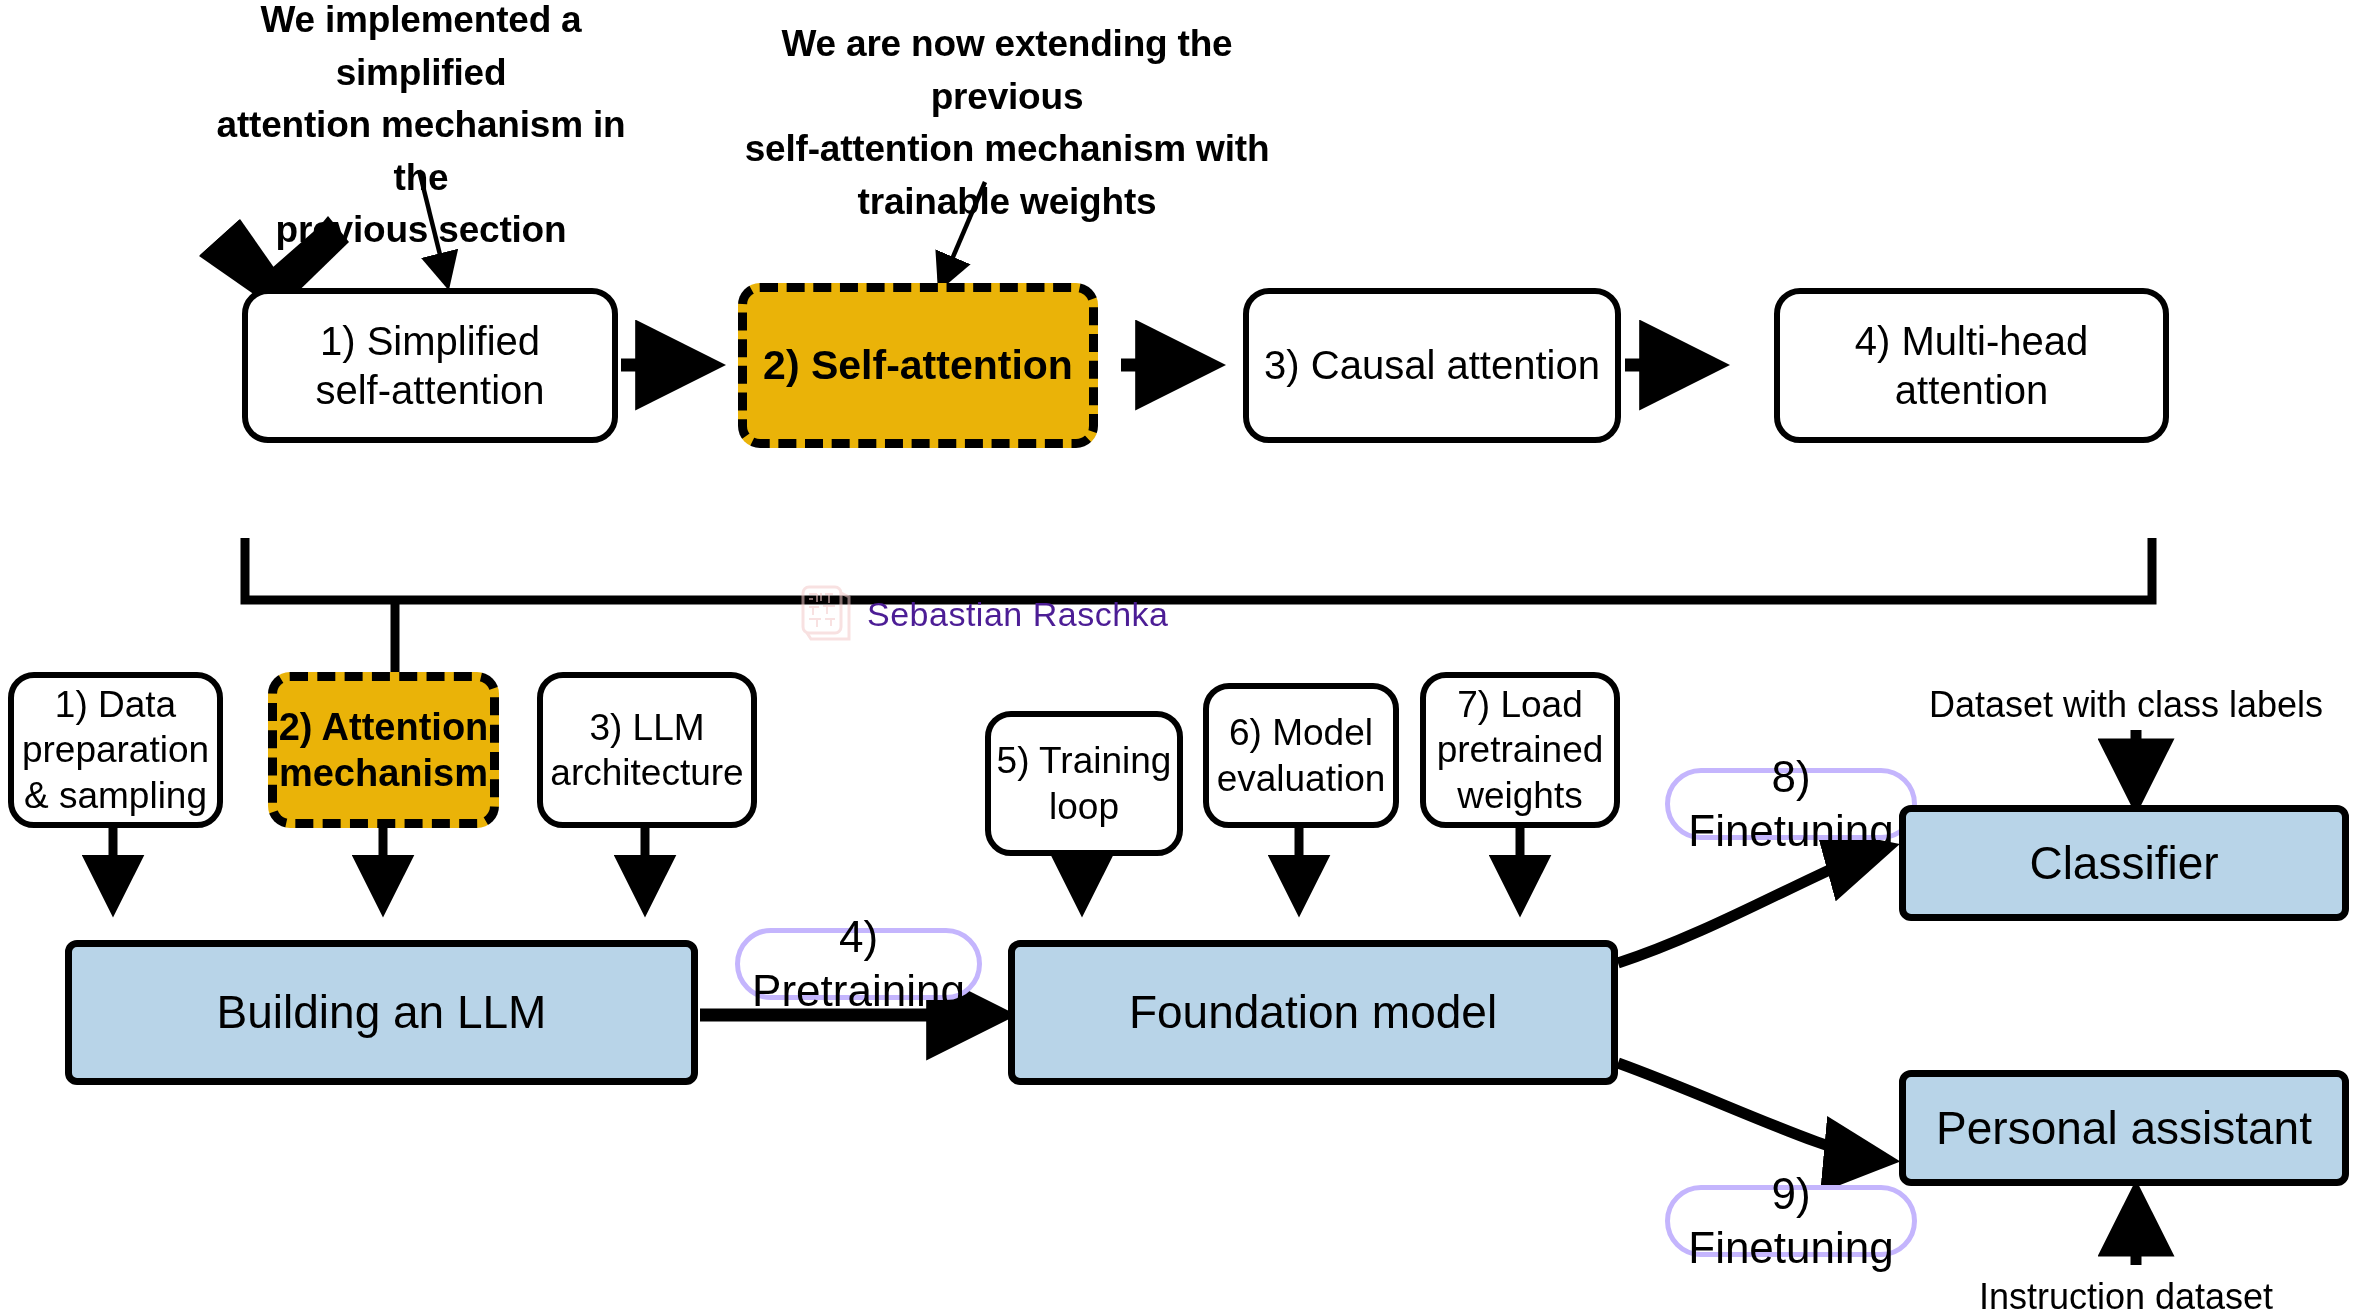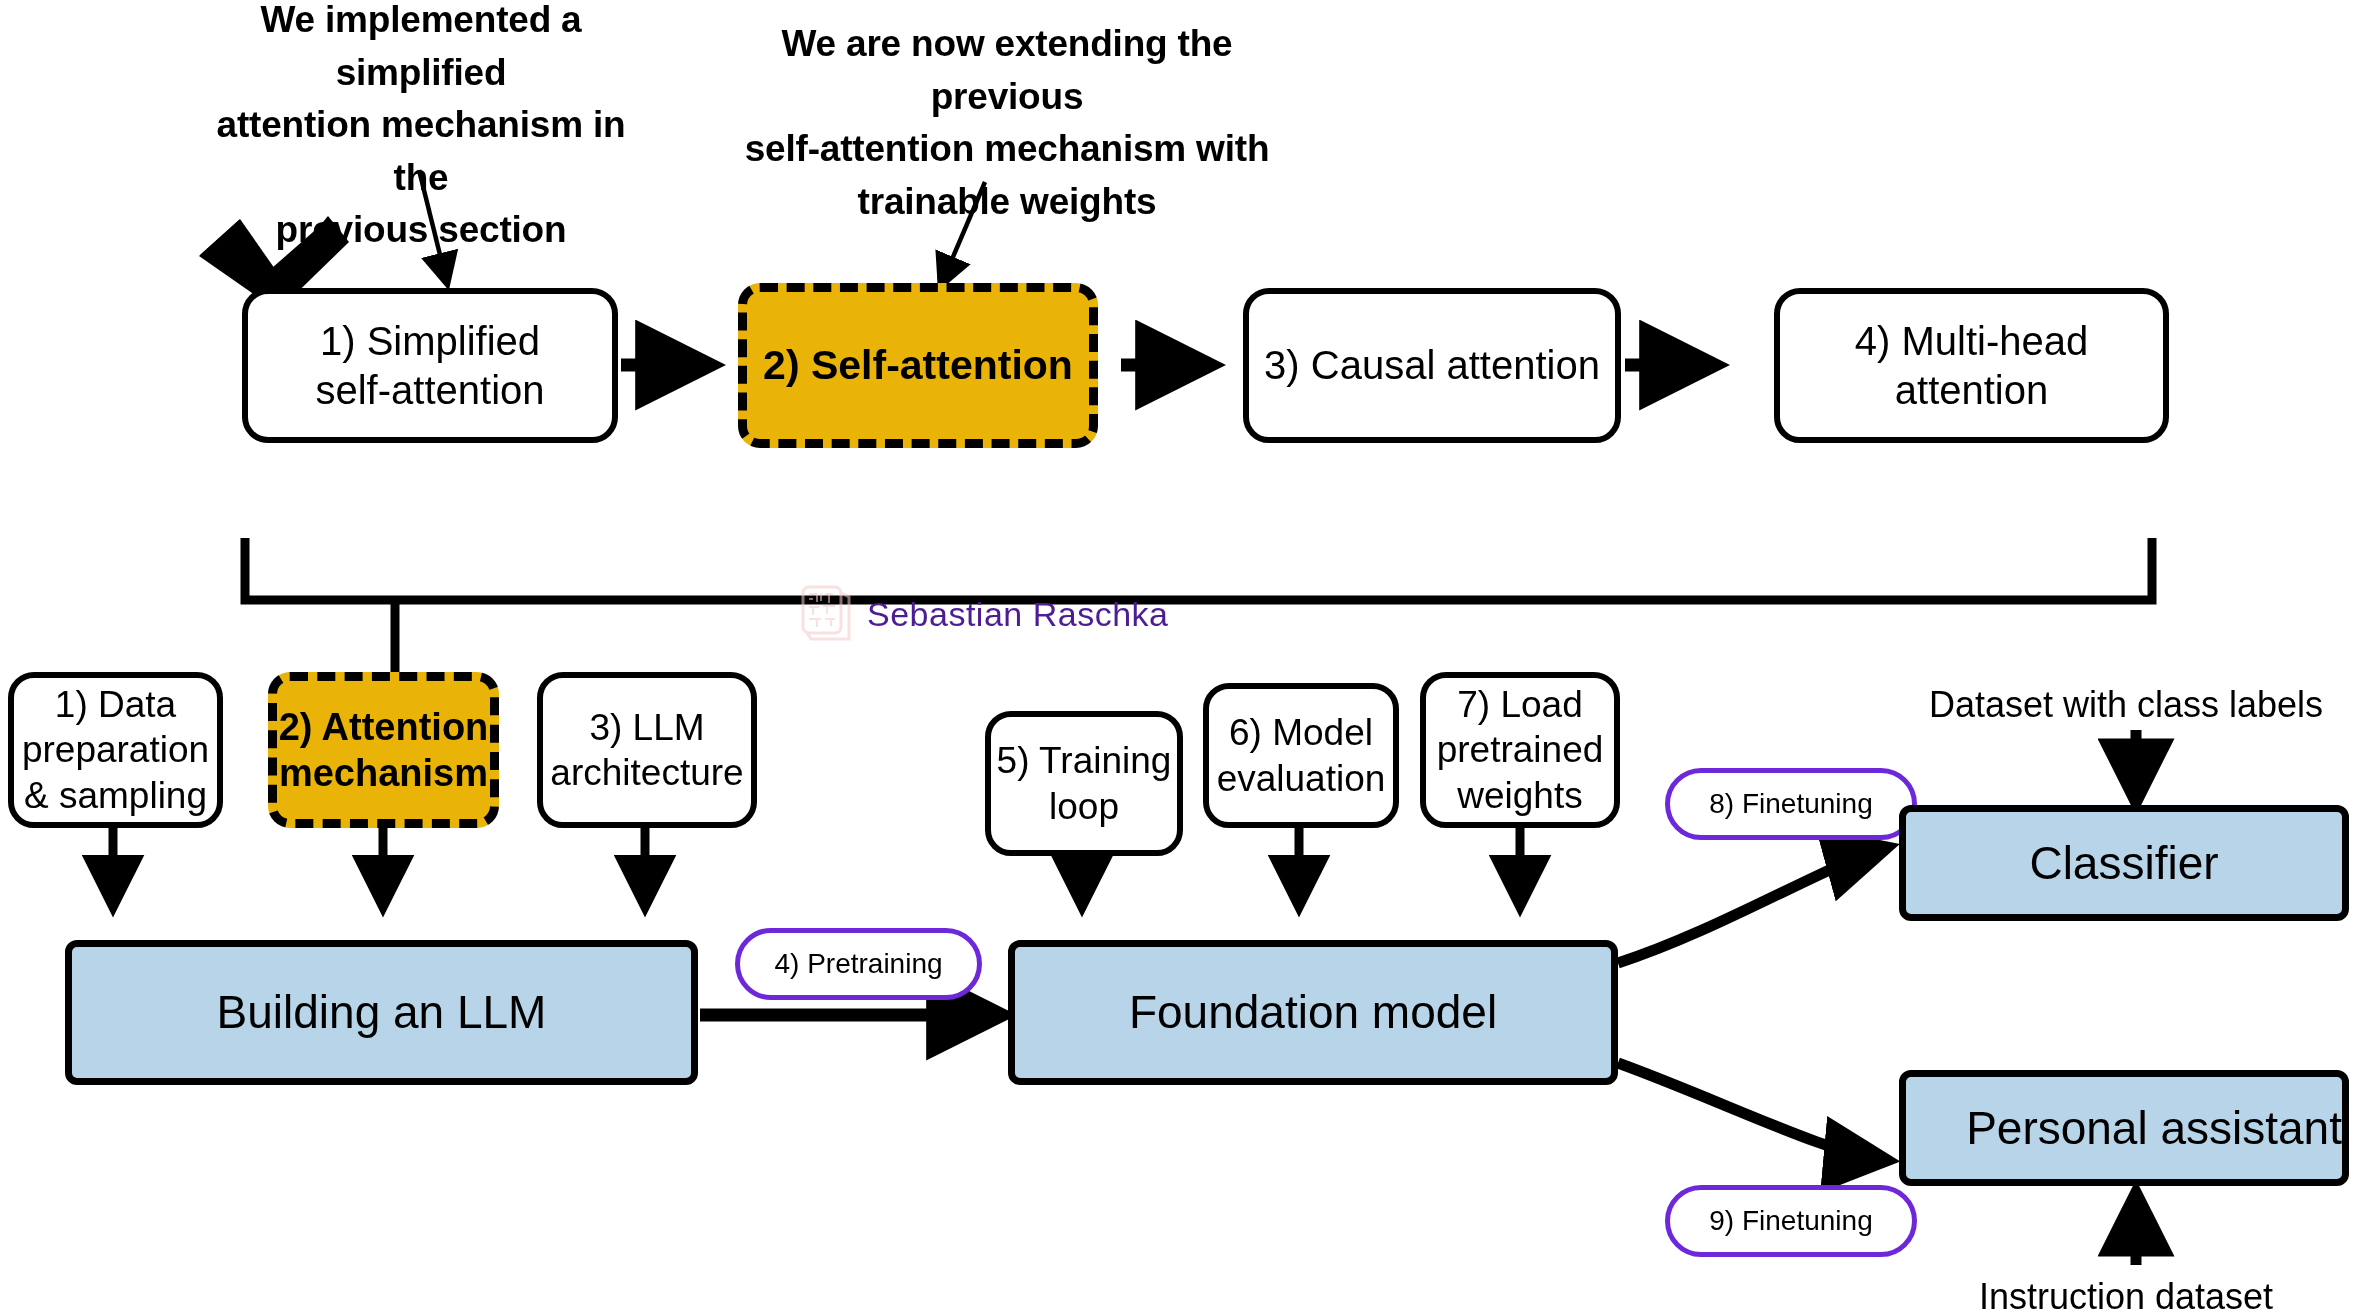--- a/index.html
+++ b/index.html
@@ -7,21 +7,21 @@
        font-family:"Liberation Sans","DejaVu Sans",sans-serif;color:#000;}
   #stage{position:absolute;inset:0;width:2358px;height:1316px;}
   svg#wires{position:absolute;left:0;top:0;width:2358px;height:1316px;pointer-events:none;}
 
   .node{position:absolute;box-sizing:border-box;display:flex;align-items:center;
         justify-content:center;text-align:center;line-height:1.22;}
   .plain{background:#ffffff;border:6px solid #000;border-radius:26px;font-size:40px;}
   .dashed{background:#eab308;border:9px dashed #000;border-radius:22px;
           font-size:41px;font-weight:bold;}
   .blue{background:#b8d4e8;border:7px solid #000;border-radius:12px;font-size:46px;}
-  .pill{background:#ffffff;border:5px solid #6d28d9;border-radius:40px;font-size:28px;}
+  .pill{background:#ffffff;border:5px solid #c4b5fd;border-radius:40px;font-size:44px;}
   .note{position:absolute;font-weight:bold;font-size:37px;line-height:1.42;
         text-align:center;letter-spacing:-0.2px;}
   .freetext{position:absolute;font-size:36px;text-align:center;line-height:1.2;}
 
   
   #wm{position:absolute;left:799px;top:585px;display:flex;align-items:center;gap:14px;}
   #wm .wmtext{font-size:34px;color:#4c1d95;letter-spacing:.5px;}
   #wm .wmlogo{width:54px;height:58px;opacity:.55;}
 </style>
 </head>
@@ -201,21 +201,21 @@
   </div>
 
   <div class="node blue" style="left:1008px;top:940px;width:610px;height:145px;">
     <div>Foundation model</div>
   </div>
 
   <div class="node blue" style="left:1899px;top:805px;width:450px;height:116px;">
     <div>Classifier</div>
   </div>
 
-  <div class="node blue" style="left:1899px;top:1070px;width:450px;height:116px;justify-content:flex-end;">
+  <div class="node blue" style="left:1899px;top:1070px;width:450px;height:116px;">
     <div>Personal assistant</div>
   </div>
 
   <div class="freetext" style="left:1896px;top:683px;width:460px;">
     <span>Dataset with class labels</span>
   </div>
 
   <div class="freetext" style="left:1896px;top:1275px;width:460px;">
     <span>Instruction dataset</span>
   </div>

